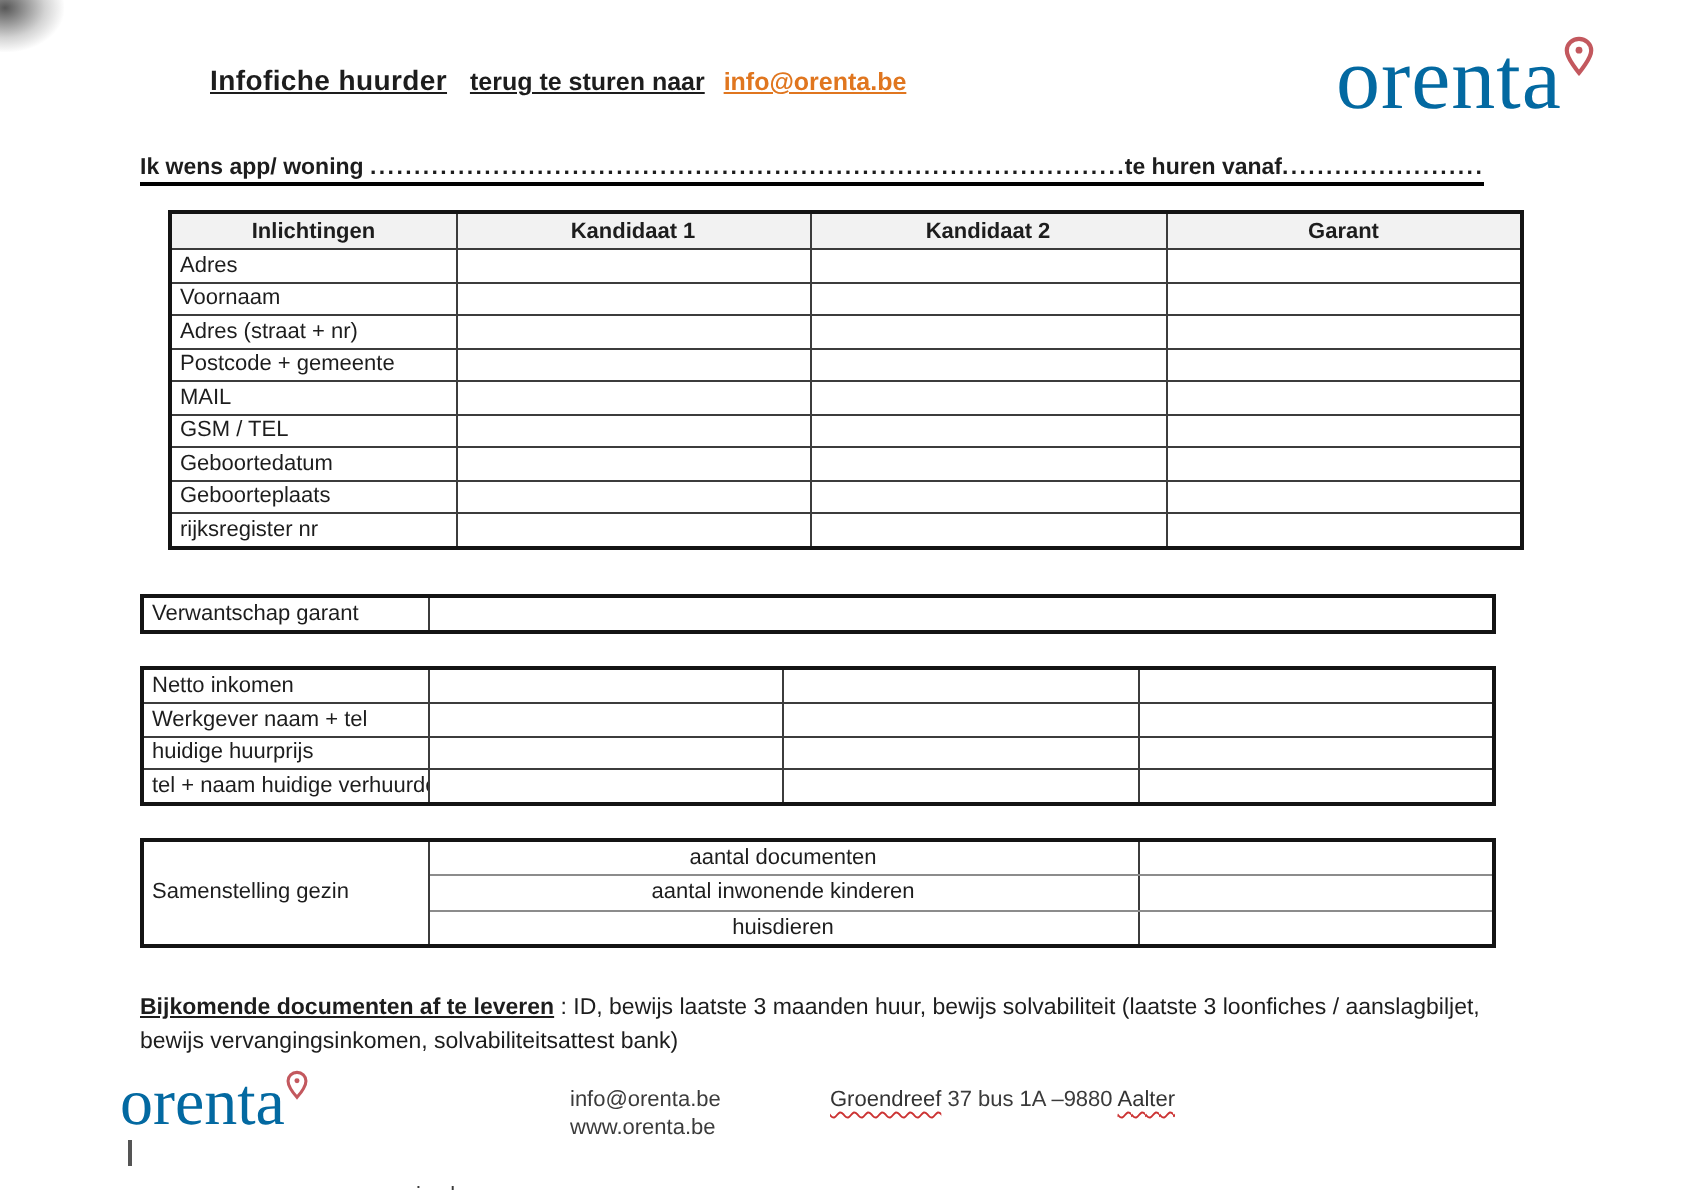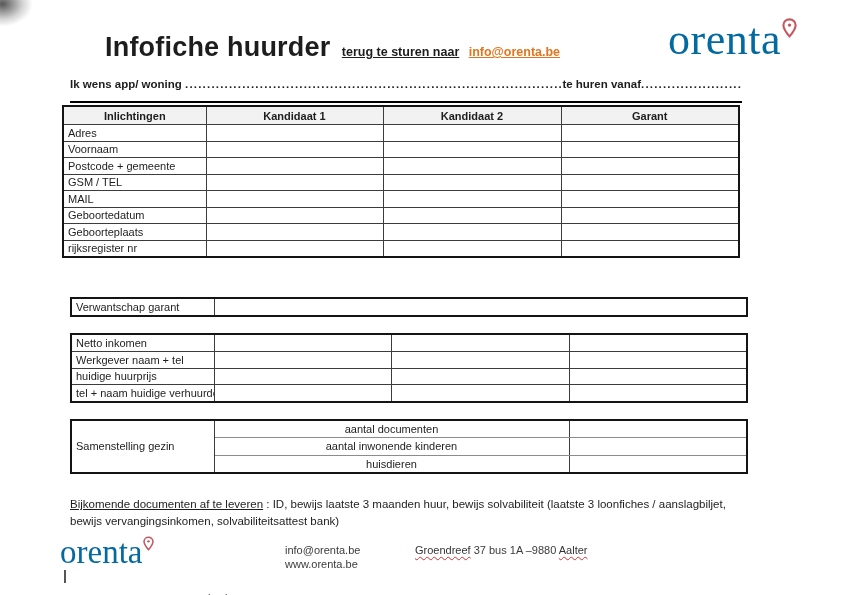--- a/index.html
+++ b/index.html
@@ -7,51 +7,51 @@
     position:relative;width:841px;height:595px;background:#fff;overflow:hidden;
     font-family:"Liberation Sans", sans-serif;color:#1d1d1d;
   }
   
   .smudge{
     position:absolute;left:0;top:0;width:32px;height:26px;
     background:radial-gradient(ellipse at 8% 15%, rgba(45,45,45,.8), rgba(130,130,130,.35) 48%, rgba(255,255,255,0) 72%);
   }
   
   .title-row{position:absolute;left:105px;top:32px;white-space:nowrap;}
-  .title-main{font-size:27px;font-weight:bold;letter-spacing:.2px;}
+  .title-main{font-size:14px;font-weight:bold;text-decoration:underline;letter-spacing:.2px;}
   .title-sub{font-size:12.5px;font-weight:bold;text-decoration:underline;margin-left:7px;text-align:center;}
   .title-email{font-size:12.5px;font-weight:bold;text-decoration:underline;color:#E0761F;margin-left:5px;cursor:pointer;}
   
   .logo{font-family:"Liberation Serif", serif;color:#0369a1;white-space:nowrap;}
   .logo-top{position:absolute;left:668px;top:14px;font-size:44px;letter-spacing:.5px;}
   .logo-top .pin{display:inline-block;transform:translateY(-16px);margin-left:1px;}
   
   .request-line{
     position:absolute;left:70px;top:78px;width:672px;display:flex;align-items:baseline;
-    font-size:11.5px;font-weight:bold;border-bottom:2px solid #000;padding-bottom:11px;
+    font-size:11.5px;font-weight:bold;border-bottom:2px solid #000;padding-bottom:1px;
   }
   .request-line .txt{white-space:pre;}
   .dots{overflow:hidden;white-space:nowrap;letter-spacing:1.2px;font-weight:bold;}
   .dots-grow{flex:1;}
   .dots-fixed{width:101px;}
   
   table{border-collapse:collapse;table-layout:fixed;width:676px;border:2px solid #141414;}
   td,th{border:1px solid #3c3c3c;font-size:11px;padding:0 4px;overflow:hidden;white-space:nowrap;}
   th{font-weight:bold;text-align:center;background:#f2f2f2;height:17px;}
   td{height:15.5px;text-align:left;}
-  .tbl-main{position:absolute;left:62px;top:105px;}
+  .tbl-main{position:absolute;left:84px;top:105px;}
   .tbl-garant{position:absolute;left:70px;top:297px;}
   .tbl-income{position:absolute;left:70px;top:333px;}
   .tbl-income td{height:15.8px;}
   .tbl-household{position:absolute;left:70px;top:419px;}
   .tbl-household td{height:16.3px;border-top-color:#8c8c8c;border-bottom-color:#8c8c8c;}
   .tbl-household td.mid{text-align:center;}
   
   .docs-note{position:absolute;left:70px;top:496px;width:685px;font-size:11.5px;line-height:17px;}
-  .docs-lead{font-weight:normal;text-decoration:underline;}
+  .docs-lead{font-weight:bold;text-decoration:underline;}
   
   .logo-foot{position:absolute;left:60px;top:534px;font-size:33px;}
   .logo-foot .pin{display:inline-block;transform:translateY(-12px);margin-left:1px;}
   .foot-col{position:absolute;font-size:11px;line-height:14px;color:#3b3b3b;}
   .foot-service{left:178px;top:543px;margin-top:48px;}
   .foot-contact{left:285px;top:543px;}
   .foot-company{left:415px;top:543px;}
   .wavy{color:#333;text-decoration:underline;text-decoration-style:wavy;text-decoration-color:#cc3333;text-decoration-thickness:1px;text-underline-offset:2px;text-align:center;}
   .cursor-bar{position:absolute;left:64px;top:570px;width:1.5px;height:13px;background:#555;}
 </style>
@@ -102,33 +102,39 @@
           <td></td>
           <td></td>
         </tr>
     <tr>
           <td>Voornaam</td>
           <td></td>
           <td></td>
           <td></td>
         </tr>
     <tr>
+          <td>Adres (straat + nr)</td>
+          <td></td>
+          <td></td>
+          <td></td>
+        </tr>
+    <tr>
           <td>Postcode + gemeente</td>
           <td></td>
           <td></td>
           <td></td>
         </tr>
     <tr>
+          <td>MAIL</td>
+          <td></td>
+          <td></td>
+          <td></td>
+        </tr>
+    <tr>
           <td>GSM / TEL</td>
-          <td></td>
-          <td></td>
-          <td></td>
-        </tr>
-    <tr>
-          <td>MAIL</td>
           <td></td>
           <td></td>
           <td></td>
         </tr>
     <tr>
           <td>Geboortedatum</td>
           <td></td>
           <td></td>
           <td></td>
         </tr>

